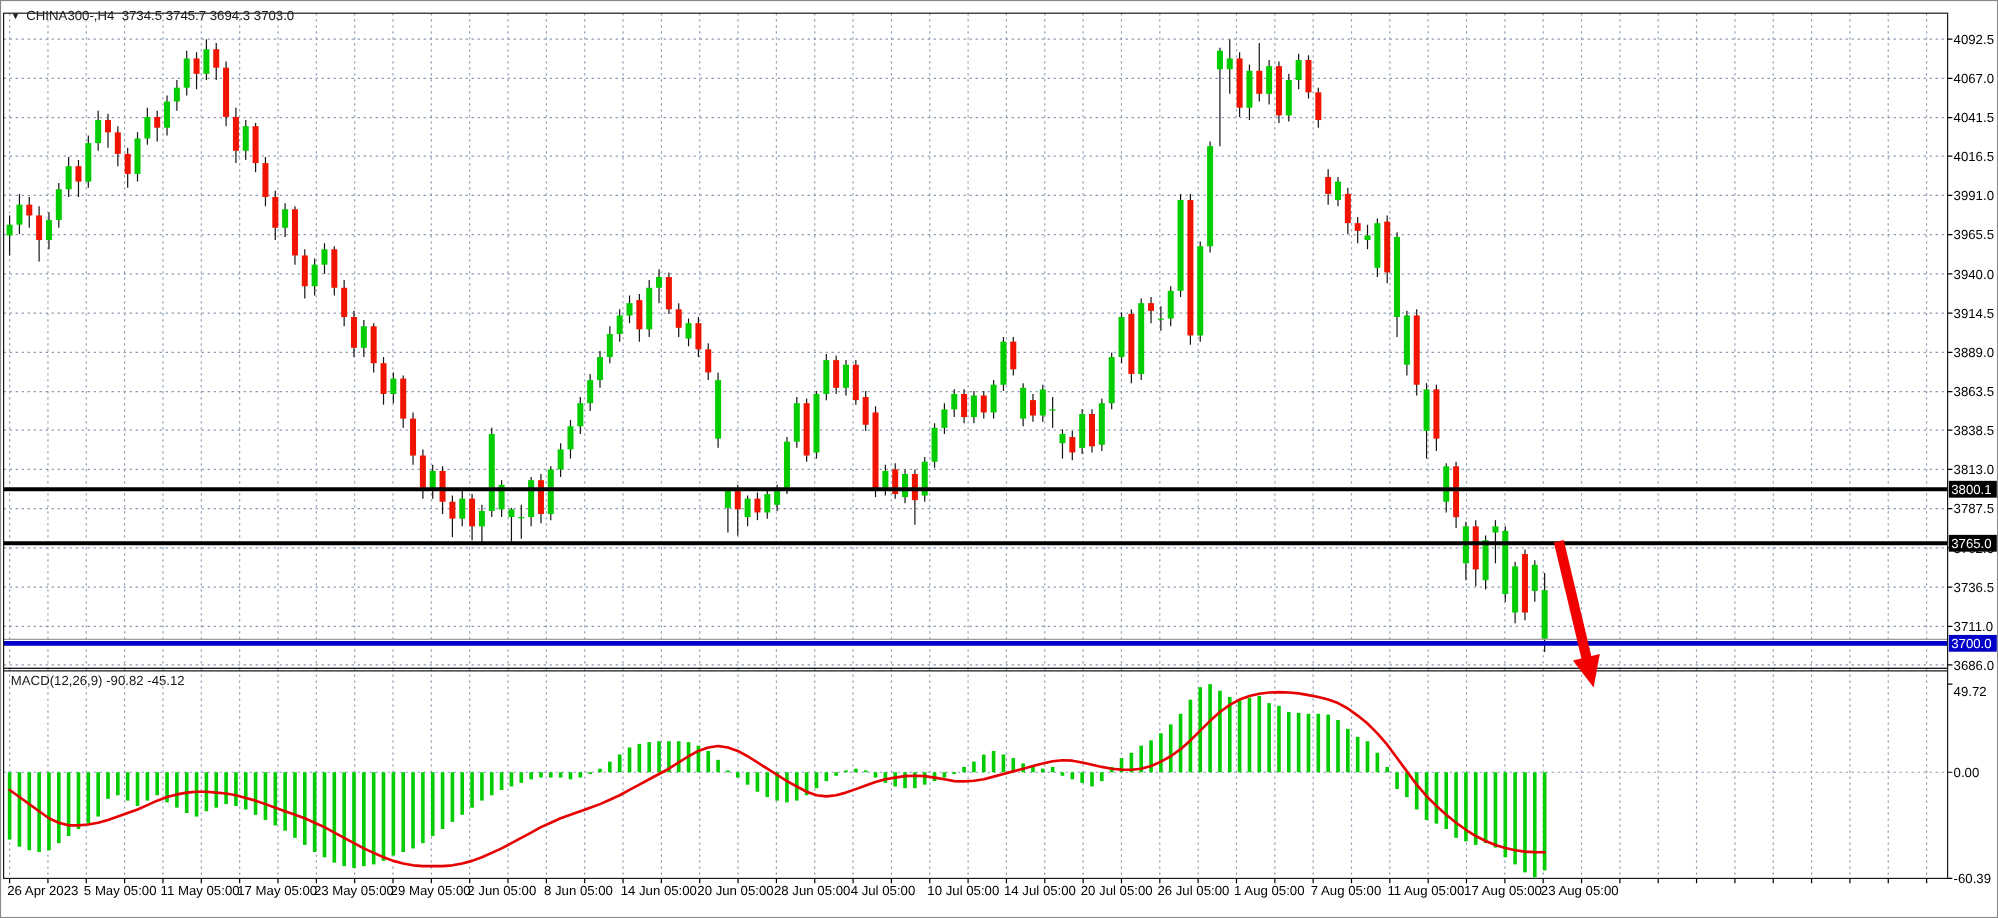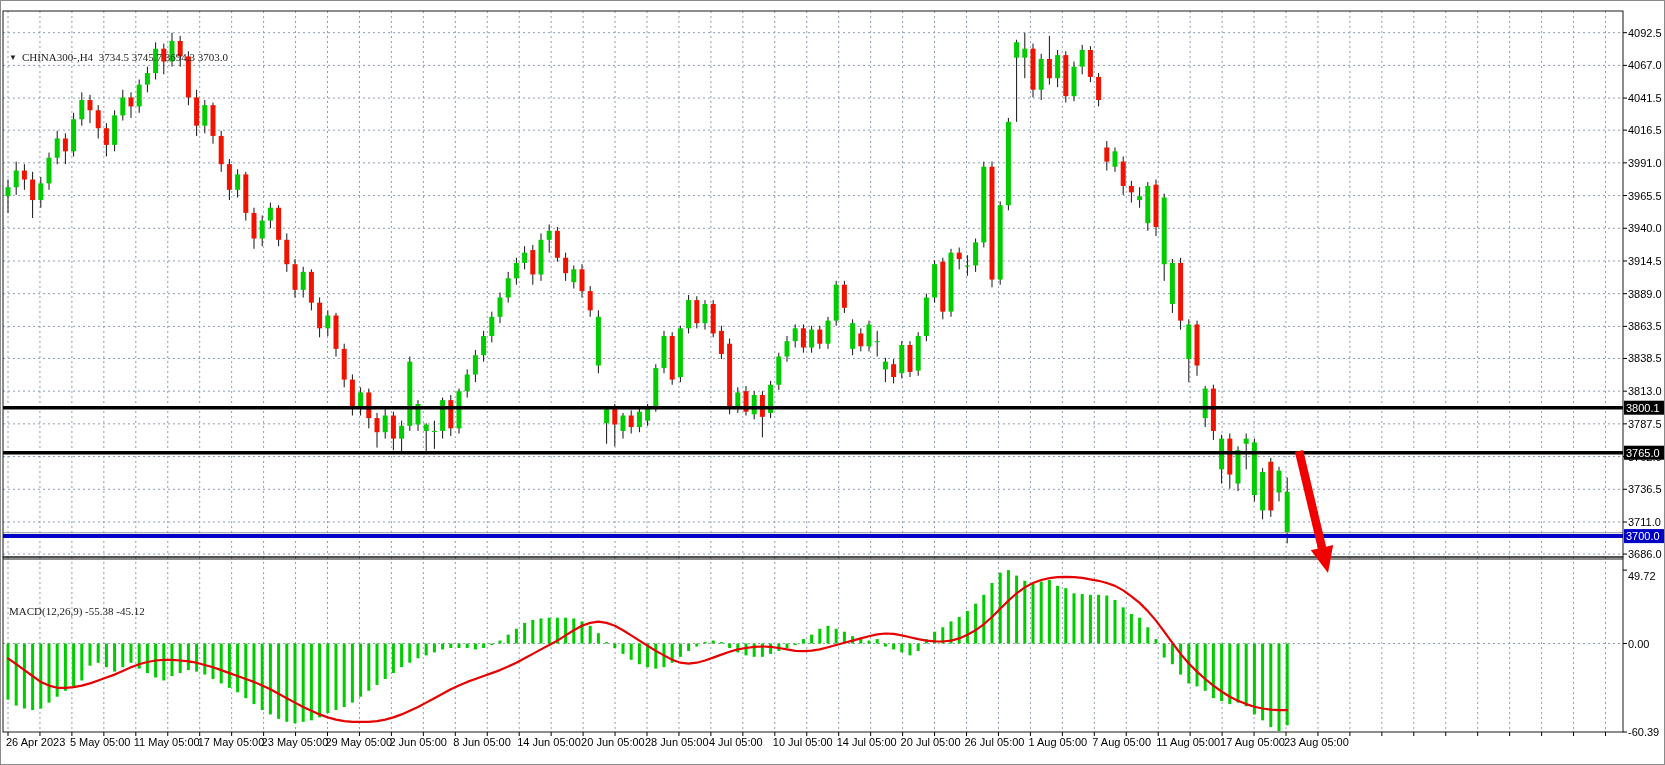--- a/index.html
+++ b/index.html
@@ -1,21 +1,21 @@
 <!DOCTYPE html>
 <html><head>
 <meta charset="utf-8">
 <style>
   html,body{margin:0;padding:0;background:#fff;}
   #chart-window{position:relative;width:1665px;height:765px;background:#ffffff;
     font-family:"Liberation Sans",sans-serif;overflow:hidden;box-sizing:border-box;
     border:1px solid #8a8a8a;}
   #plot-svg{position:absolute;left:0;top:0;}
   .overlay-label{position:absolute;font-size:11px;color:#1a1a1a;white-space:nowrap;
-    font-family:Liberation Serif, serif;z-index:5;margin-top:43px;}
+    font-family:Liberation Sans, sans-serif;z-index:5;}
   #symbol-label{left:8px;top:7px;}
   #symbol-label .tri{font-size:8px;color:#222;margin-right:5px;vertical-align:1px;}
   #macd-label{left:8px;top:561px;}
 </style>
 </head>
 <body>
 
 <div id="chart-window">
   <svg id="plot-svg" width="1665" height="765">
       <rect x="0" y="0" width="1665" height="765" fill="#ffffff"></rect>
@@ -748,15 +748,15 @@
       </g>
       <g>
         <line x1="1298" y1="450" x2="1322.3747771075925" y2="552.5421657629748" stroke="#F20000" stroke-width="8.5"></line>
         <polygon points="1327,572 1309.7989555535808,549.3643186550016 1332.1754649261595,544.045312328733" fill="#F20000"></polygon>
       </g>
     </svg>
   <div id="symbol-label" class="overlay-label">
     <span class="tri">▼</span><span>CHINA300-,H4</span>&nbsp;&nbsp;<span>3734.5 3745.7 3694.3 3703.0</span>
   </div>
   <div id="macd-label" class="overlay-label">
-    <span>MACD(12,26,9) -55.38 -45.12</span>
+    <span>MACD(12,26,9) -90.82 -45.12</span>
   </div>
 </div>
 
 </body></html>

